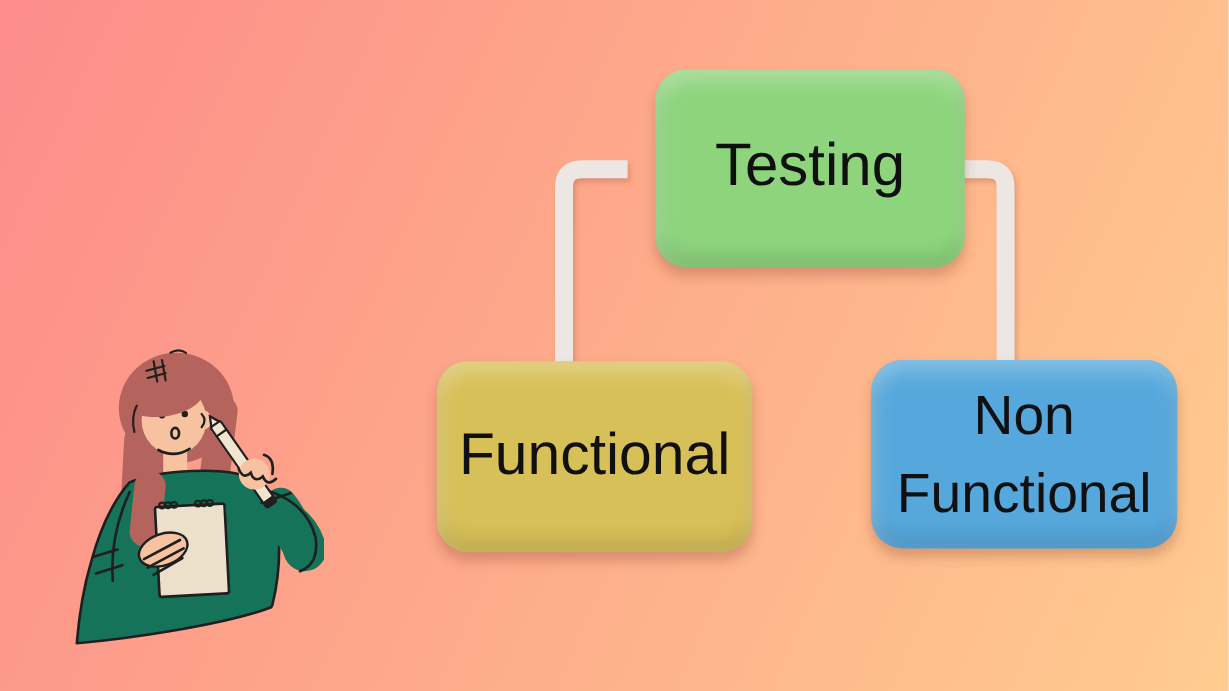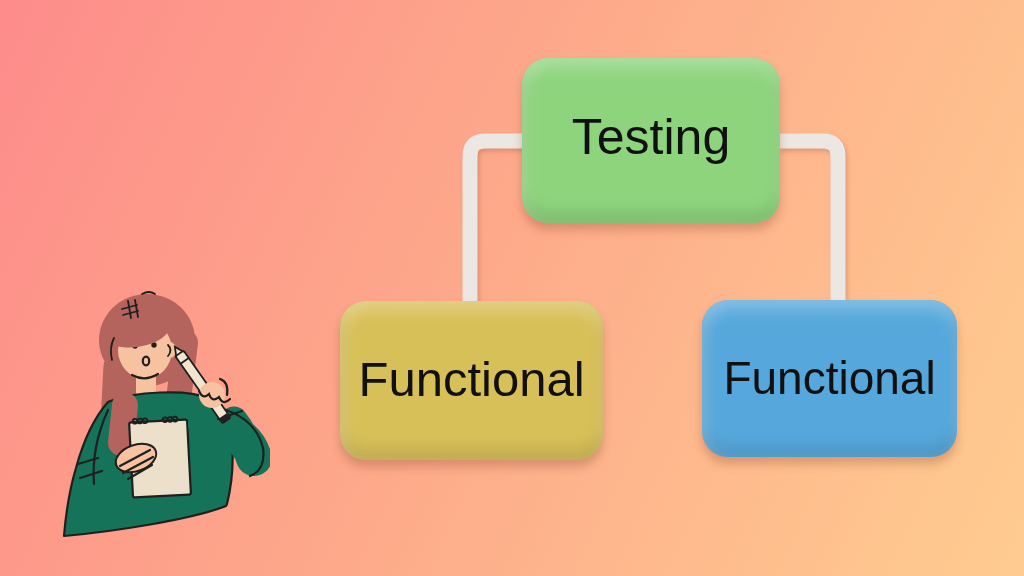--- a/index.html
+++ b/index.html
@@ -22,20 +22,21 @@
   .node{
     position:absolute;z-index:2;
     display:flex;align-items:center;justify-content:center;
     text-align:center;
     color:var(--text);
     border-radius:26px;
     box-shadow:0 7px 10px rgba(140,70,45,.30),
                inset 0 10px 16px rgba(255,255,255,.25),
                inset 0 -10px 16px rgba(0,0,0,.12),
                inset 8px 0 14px rgba(255,255,255,.10);
+    margin-left:24px;
   }
   #node-testing{left:522px;top:58px;width:258px;height:157px;background:var(--node-testing);font-size:50px;padding-bottom:8px;}
   #node-functional{left:340px;top:301px;width:263px;height:155px;background:var(--node-functional);font-size:49px;padding-bottom:4px;}
   #node-nonfunctional{left:702px;top:300px;width:255px;height:157px;background:var(--node-nonfunctional);font-size:46px;line-height:1.4;}
   #node-nonfunctional .line{display:block;}
   
   #figure{position:absolute;left:50px;top:288px;z-index:2;}
   .hair{fill:var(--hair);}
   .skin{fill:var(--skin);}
   .skin-o{fill:var(--skin);stroke:var(--outline);stroke-width:2;}
@@ -61,20 +62,21 @@
   <div id="node-testing" class="node">
     <span>Testing</span>
   </div>
 
   <div id="node-functional" class="node">
     <span>Functional</span>
   </div>
 
   <div id="node-nonfunctional" class="node">
     <span>
+      <span class="line">Non</span>
       <span class="line">Functional</span>
     </span>
   </div>
 
   <svg id="figure" width="220" height="255" viewBox="0 0 220 255">
     <g>
       <rect class="hair" x="50" y="66" width="27" height="156" rx="13" transform="rotate(3 63 144)"></rect>
       <rect class="hair" x="76" y="80" width="22" height="130" rx="11" transform="rotate(-2 87 145)"></rect>
       <ellipse class="hair" cx="97" cy="52" rx="48" ry="46"></ellipse>
     </g>

